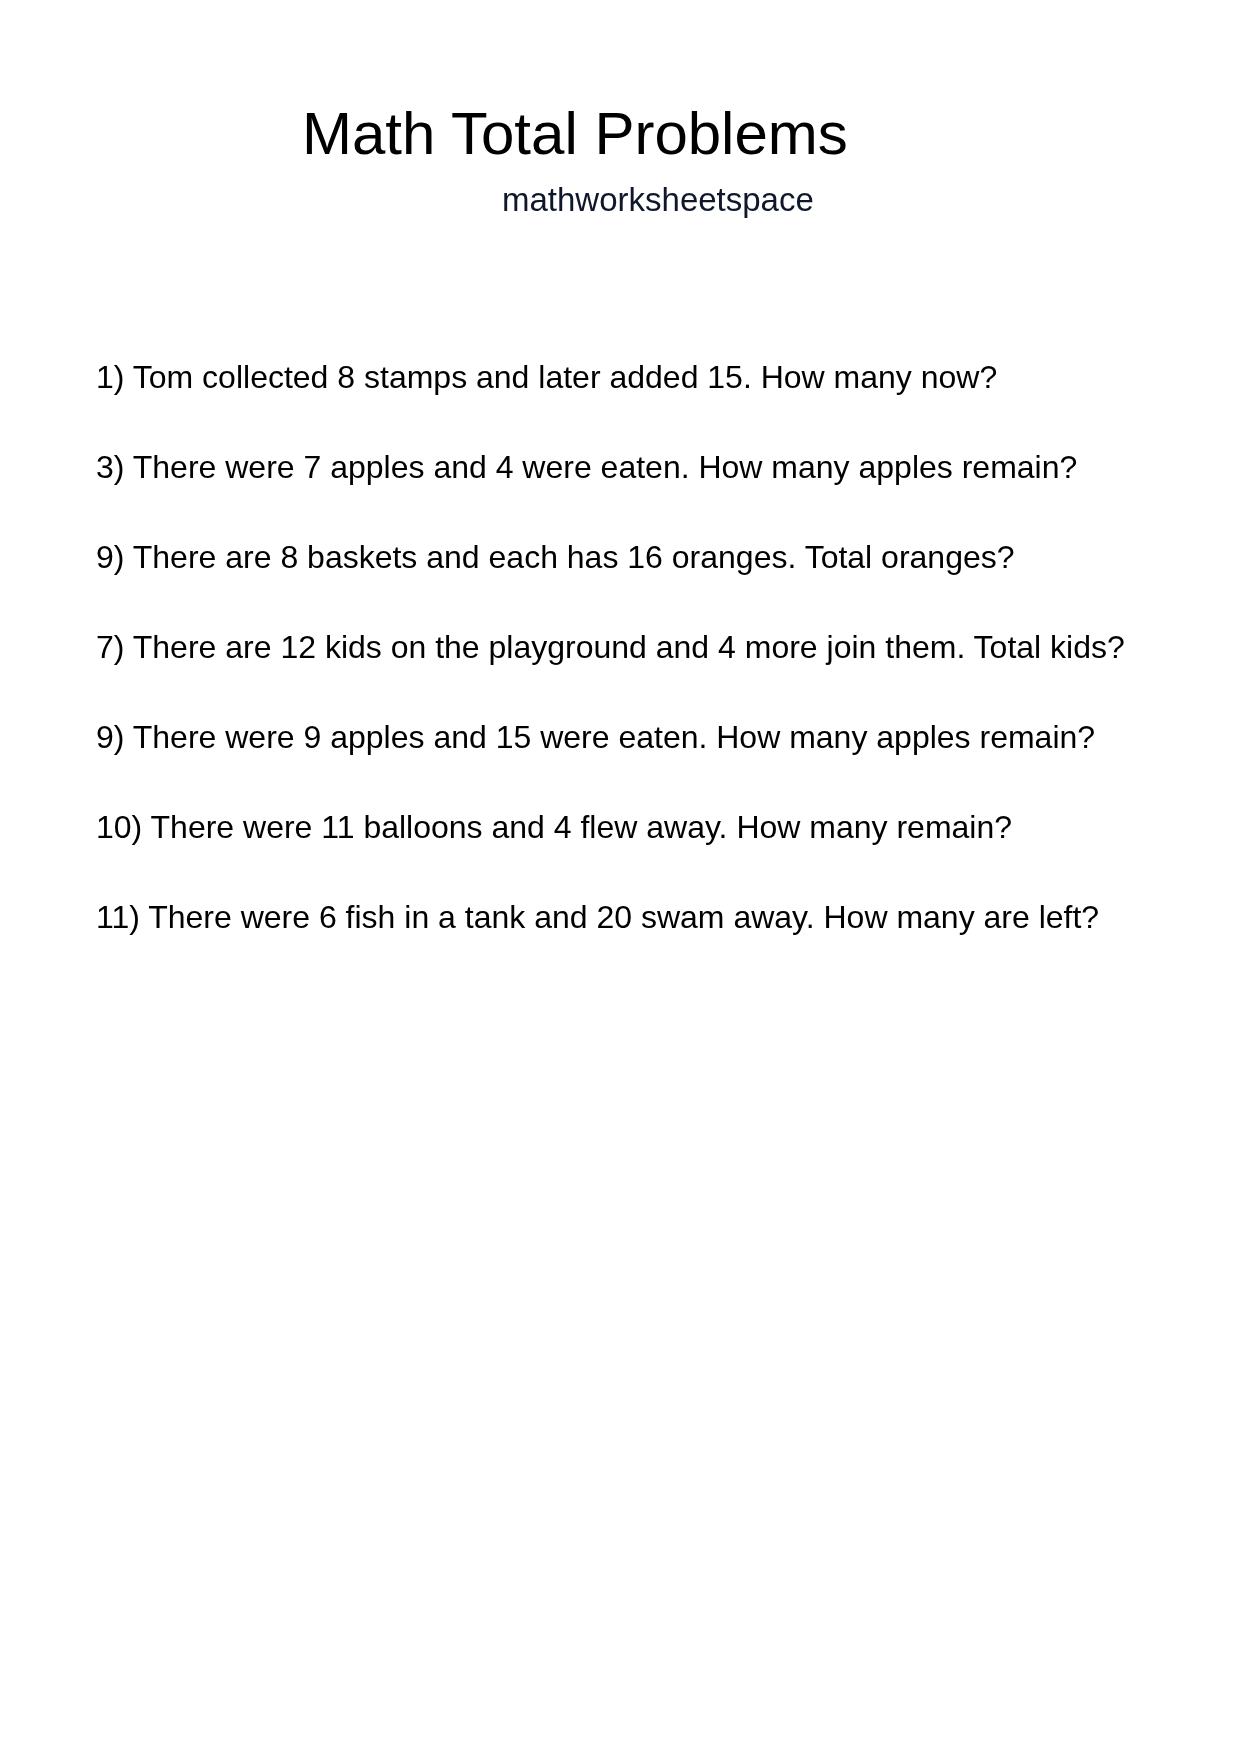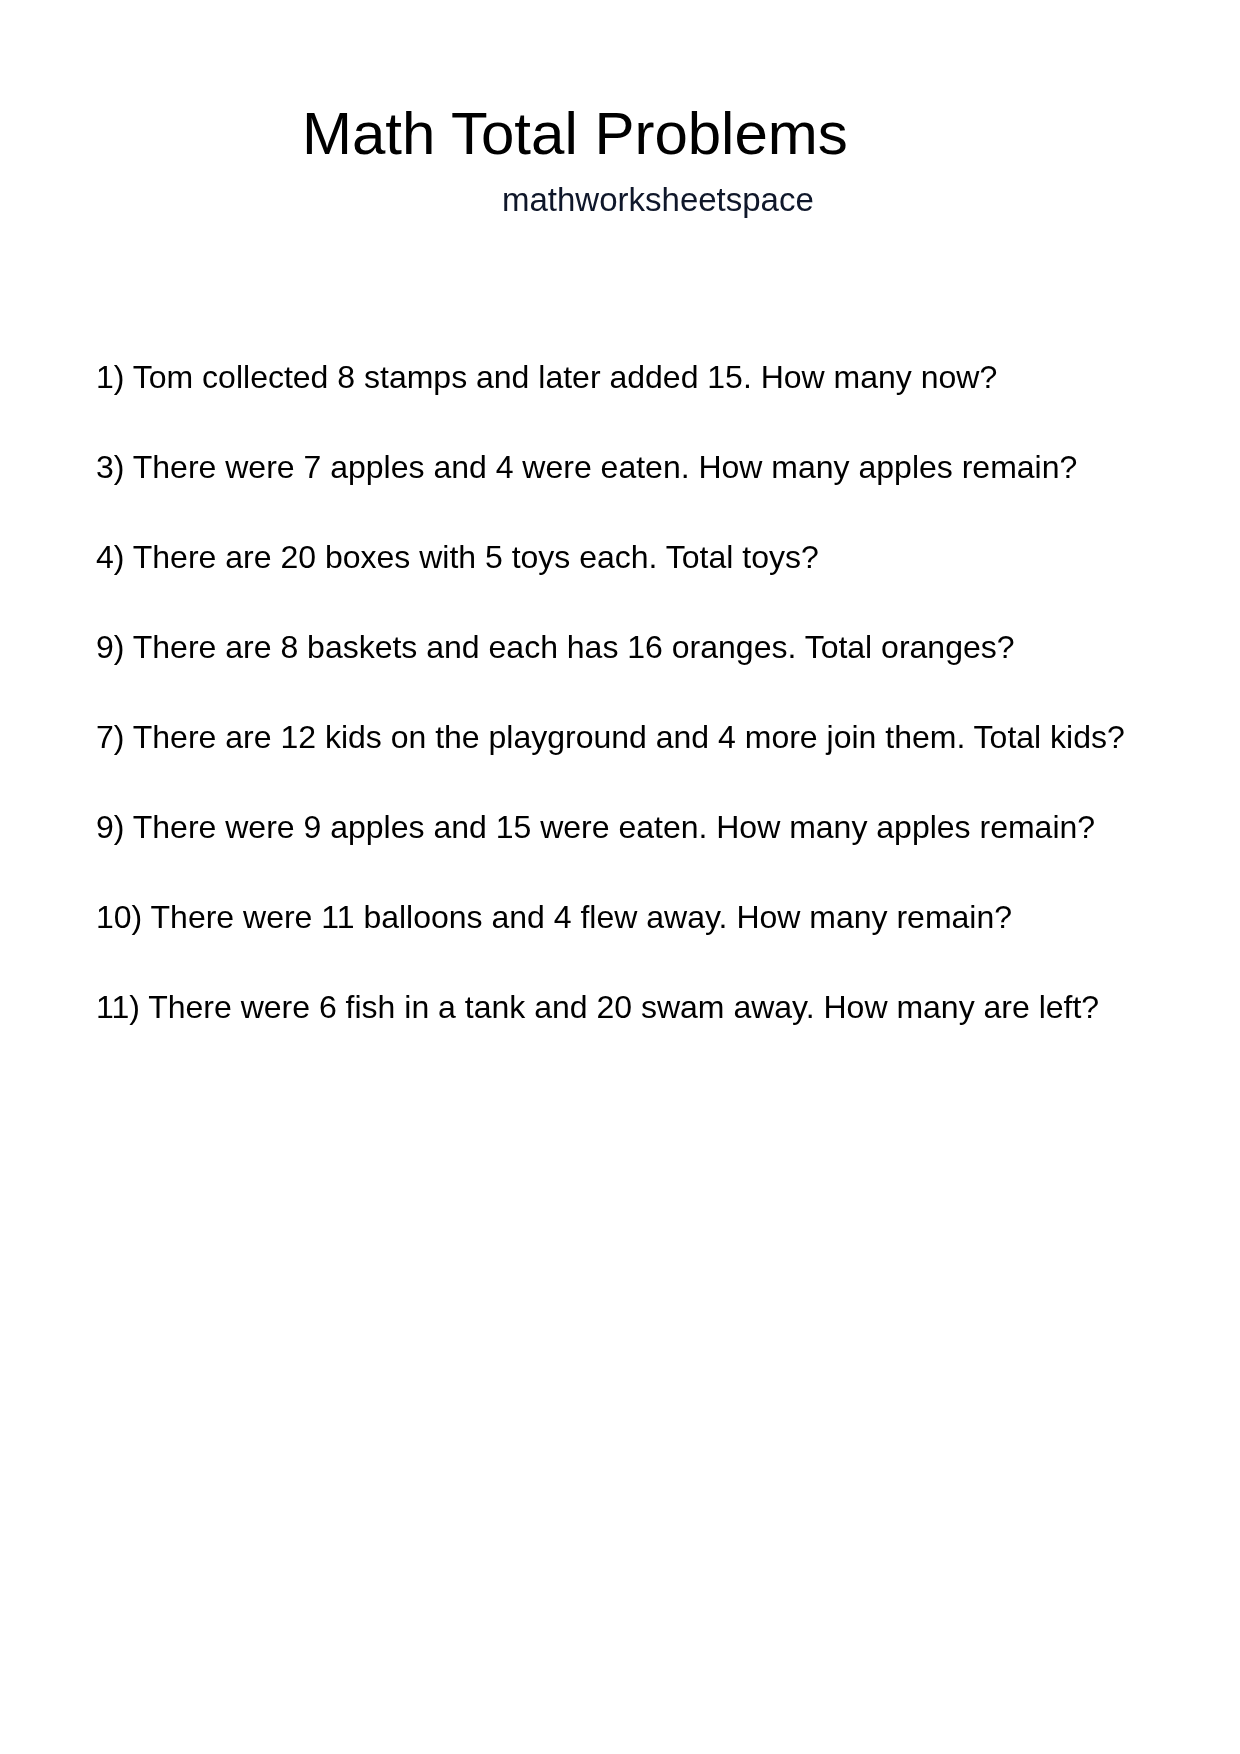--- a/index.html
+++ b/index.html
@@ -52,19 +52,18 @@
   </style>
 </head>
 <body>
 
 <h1 class="title">Math Total Problems</h1>
 <div class="subtitle">mathworksheetspace</div>
 
 <ul class="problems">
   <li class="problem">1) Tom collected 8 stamps and later added 15. How many now?</li>
   <li class="problem">3) There were 7 apples and 4 were eaten. How many apples remain?</li>
-  <li class="problem">4) There are 20 boxes with 5 toys each. Total toys?</li>
   <li class="problem">9) There are 8 baskets and each has 16 oranges. Total oranges?</li>
   <li class="problem">7) There are 12 kids on the playground and 4 more join them. Total kids?</li>
   <li class="problem">9) There were 9 apples and 15 were eaten. How many apples remain?</li>
   <li class="problem">10) There were 11 balloons and 4 flew away. How many remain?</li>
   <li class="problem">11) There were 6 fish in a tank and 20 swam away. How many are left?</li>
 </ul>
 
 </body></html>

